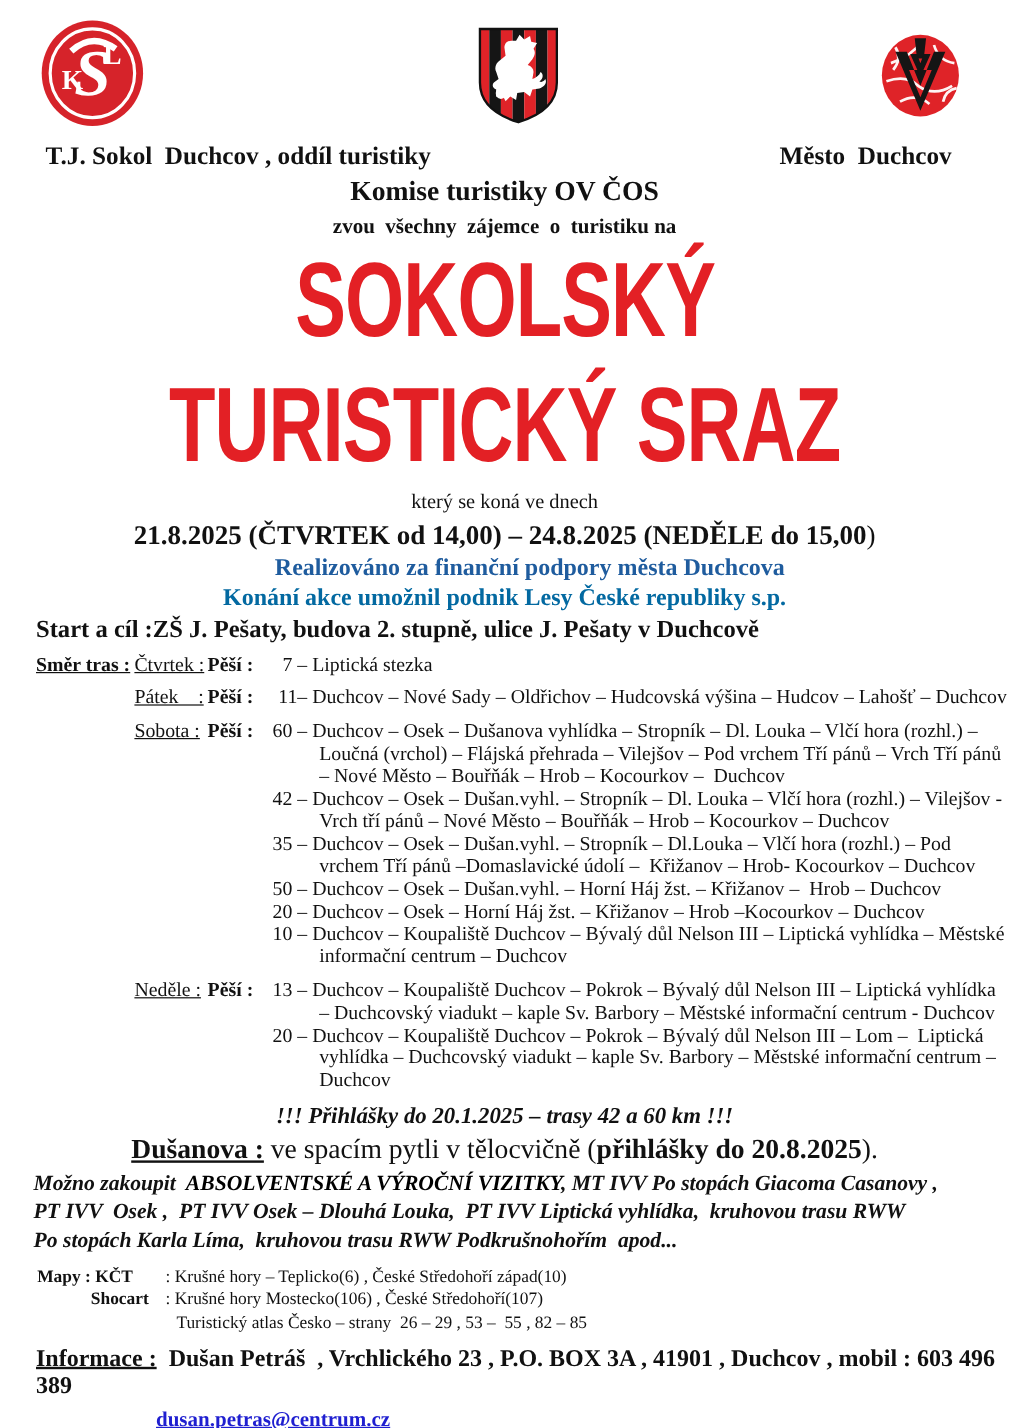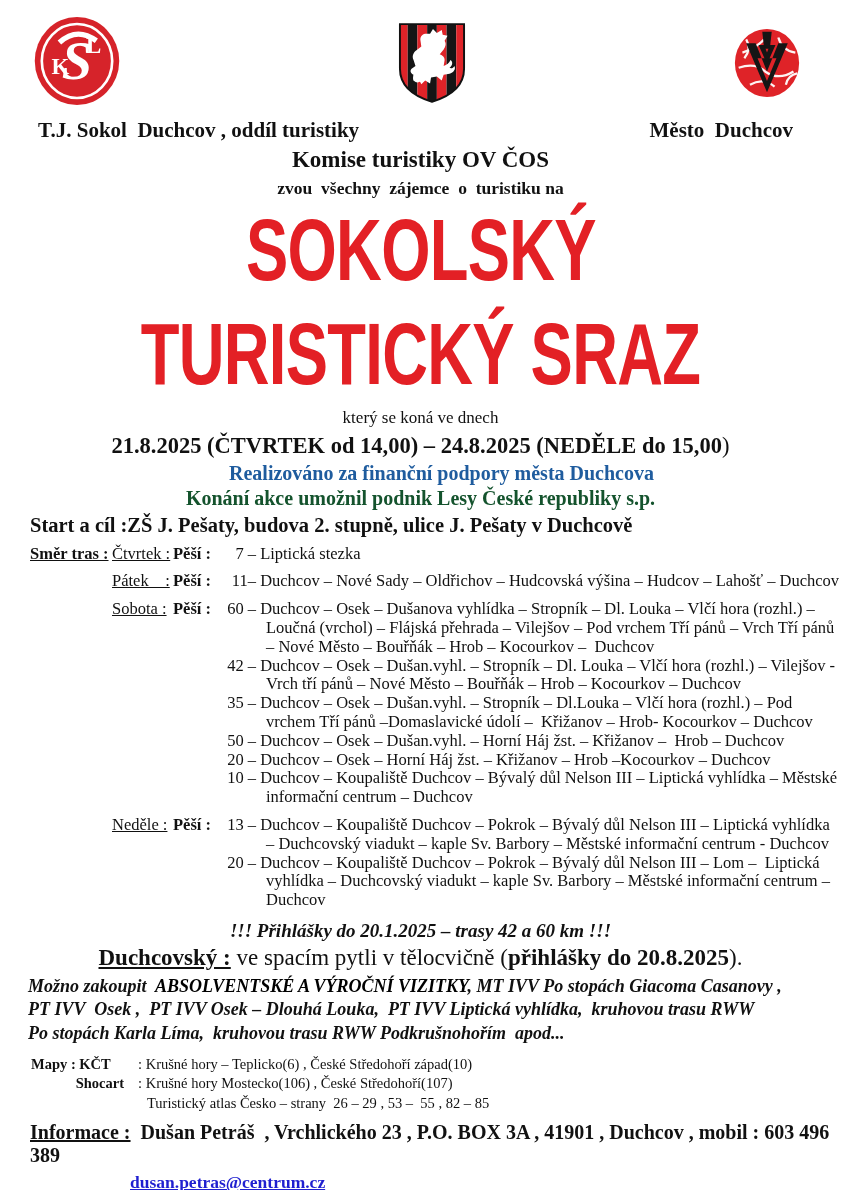--- a/index.html
+++ b/index.html
@@ -123,21 +123,21 @@
 </div>
 <div class="big-title title2">
   <span class="tline" style="color: rgb(227, 32, 37);">TURISTICKÝ SRAZ</span>
 </div>
 
 <div class="who">který se koná ve dnech</div>
 <div class="dates">
   <span>21.8.2025 (ČTVRTEK od 14,00) – 24.8.2025 (NEDĚLE do 15,00</span><span class="tail">)</span>
 </div>
 <div class="support-city" style="color: rgb(31, 92, 158);">Realizováno za finanční podpory města Duchcova</div>
-<div class="support-forest" style="color: #14532d;">Konání akce umožnil podnik Lesy České republiky s.p.</div>
+<div class="support-forest" style="color: #0369a1;">Konání akce umožnil podnik Lesy České republiky s.p.</div>
 <div class="start-line">Start a cíl :ZŠ J. Pešaty, budova 2. stupně, ulice J. Pešaty v Duchcově</div>
 
 <div class="routes">
     <div class="rt-row">
       <span class="rt-label">Směr tras :</span>
       <span class="rt-day">Čtvrtek :</span>
       <span class="rt-mode">Pěší :</span>
       <div class="rt-routes">
         <div class="rt-line"><span class="km">7 –</span><span> Liptická stezka</span></div>
       </div>
@@ -170,21 +170,21 @@
       <div class="rt-routes">
         <div class="rt-line"><span class="km">13 –</span><span> Duchcov – Koupaliště Duchcov – Pokrok – Bývalý důl Nelson III – Liptická vyhlídka – Duchcovský viadukt – kaple Sv. Barbory – Městské informační centrum - Duchcov</span></div>
         <div class="rt-line"><span class="km">20 –</span><span> Duchcov – Koupaliště Duchcov – Pokrok – Bývalý důl Nelson III – Lom –  Liptická vyhlídka – Duchcovský viadukt – kaple Sv. Barbory – Městské informační centrum – Duchcov</span></div>
       </div>
     </div>
   </div>
 
 <div class="banner">!!! Přihlášky do 20.1.2025 – trasy 42 a 60 km !!!</div>
 
 <div class="accomm">
-  <span class="lbl">Duchcovský :</span><span class="pre"> ve spacím pytli v tělocvičně (</span><span class="b">přihlášky do 20.8.2025</span><span>).</span>
+  <span class="lbl">Dušanova :</span><span class="pre"> ve spacím pytli v tělocvičně (</span><span class="b">přihlášky do 20.8.2025</span><span>).</span>
 </div>
 
 <div class="merch">
   <div><span class="pre">Možno zakoupit  </span><span class="pre" id="merch-highlight" style="color: #000000;">ABSOLVENTSKÉ A VÝROČNÍ VIZITKY</span><span class="pre">, MT IVV Po stopách Giacoma Casanovy ,</span></div>
   <div class="pre">PT IVV  Osek ,  PT IVV Osek – Dlouhá Louka,  PT IVV Liptická vyhlídka,  kruhovou trasu RWW</div>
   <div class="pre">Po stopách Karla Líma,  kruhovou trasu RWW Podkrušnohořím  apod...</div>
 </div>
 
 <div class="maps">
   <div class="row">

